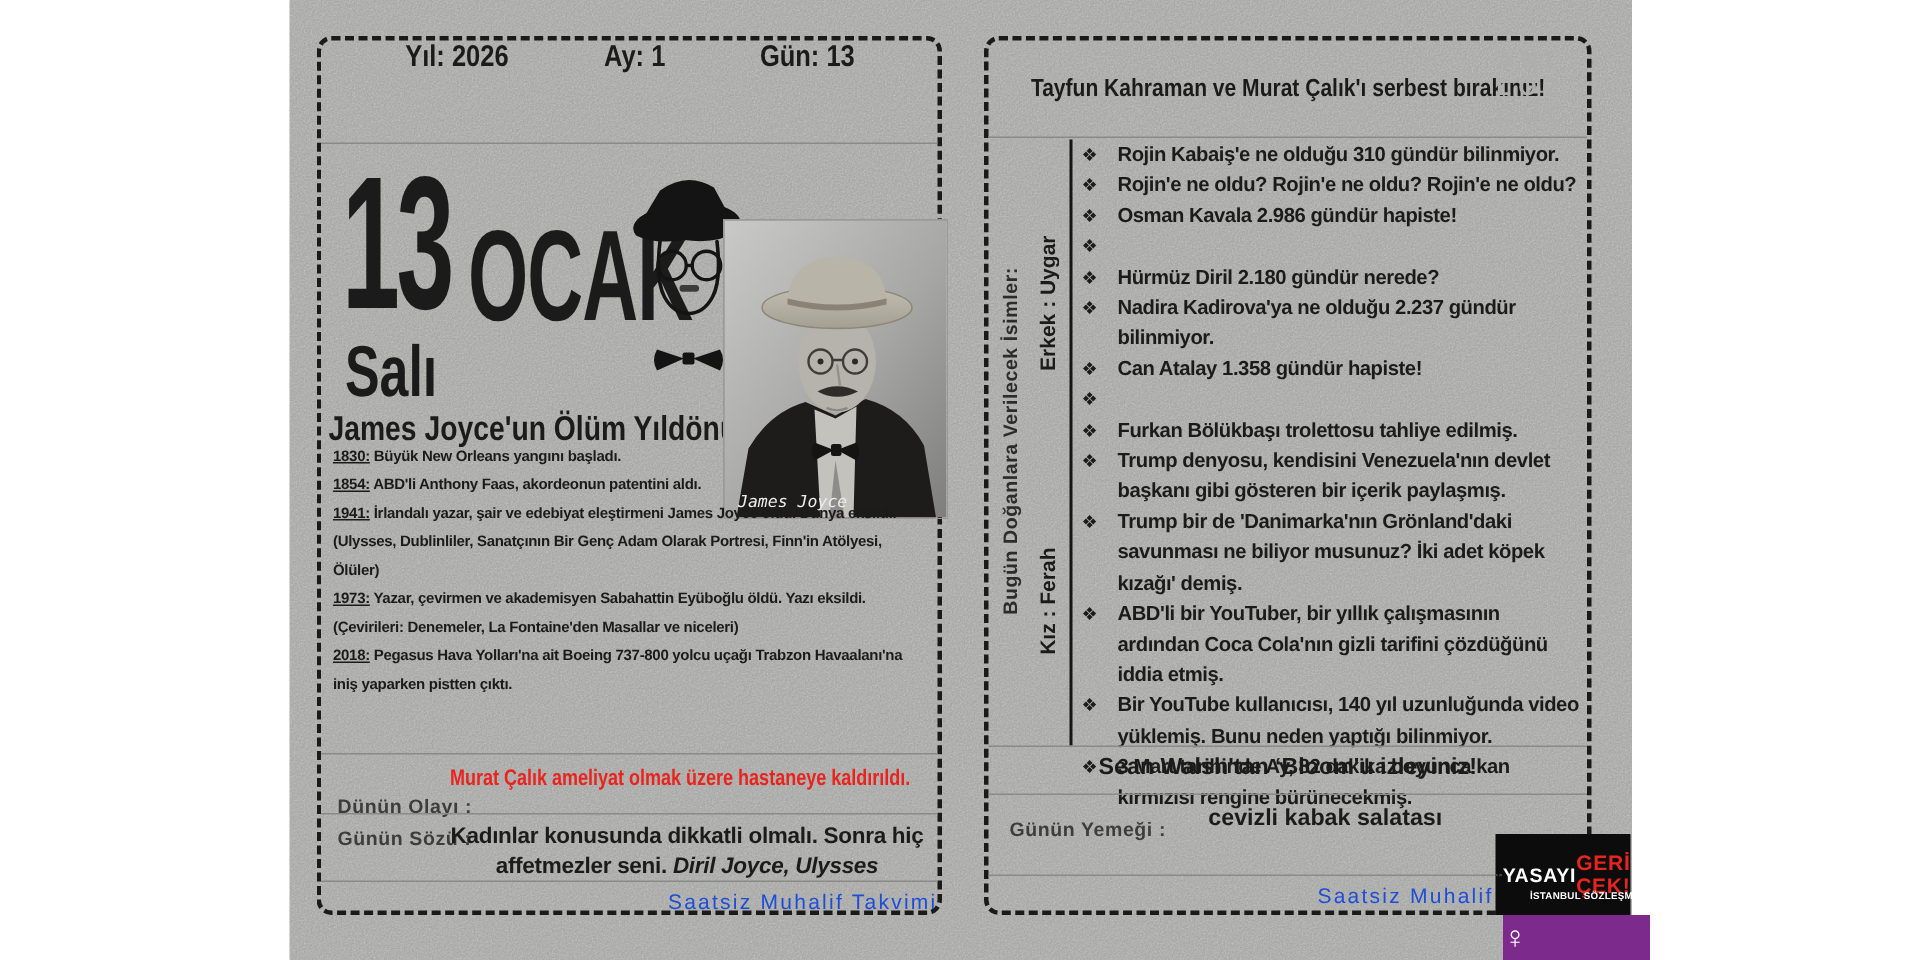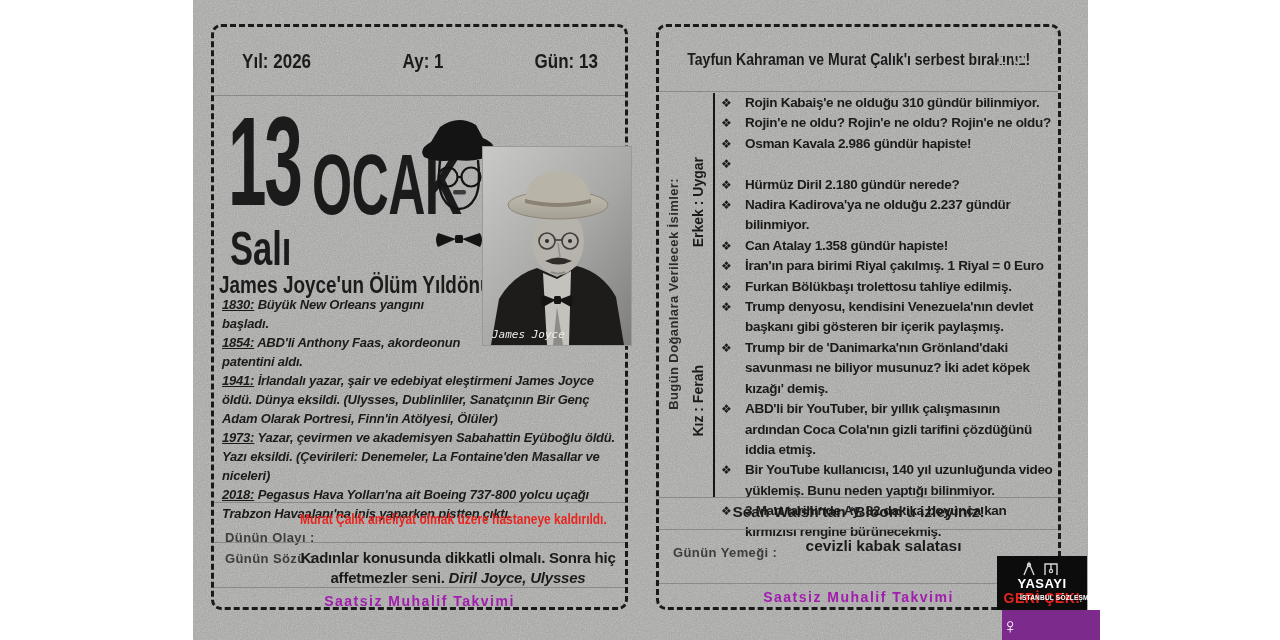--- a/index.html
+++ b/index.html
@@ -13,56 +13,56 @@
 
   .panel { position:absolute; border:3px dashed #1a1a1a; border-radius:10px; }
   #left-panel  { left:18px;  top:24px; width:417px; height:586px; }
   #right-panel { left:463px; top:24px; width:405px; height:586px; }
 
   .hline { position:absolute; left:0; right:0; height:1px; background:#8a8a88; }
   .vline { position:absolute; width:2px; background:#161616; }
 
   
   .lp-header { position:absolute; left:0; right:0; top:0; height:68px;
-    display:flex; align-items:center; justify-content:center; gap:82px;
+    display:flex; align-items:flex-start; justify-content:center; gap:54px;
     font-size:20px; font-weight:bold; }
   .cond { display:inline-block; transform:scaleX(0.85); transform-origin:center; white-space:nowrap; }
 
   .day-big { position:absolute; left:14px; top:86px; font-size:126px; font-weight:800;
     line-height:0.78; letter-spacing:-4px; transform:scaleX(0.55); transform-origin:left top; }
   .month-big { position:absolute; left:98px; top:124px; font-size:86px; font-weight:800;
     line-height:0.78; letter-spacing:-1px; transform:scaleX(0.60); transform-origin:left top; }
   .weekday { position:absolute; left:16px; top:198px; font-size:48px; font-weight:800;
     line-height:1; transform:scaleX(0.72); transform-origin:left top; }
   .anniv-title { position:absolute; left:5px; top:245px; font-size:23px; font-weight:800;
     white-space:nowrap; transform:scaleX(0.82); transform-origin:left top; }
 
   .doodle { position:absolute; left:202px; top:90px; width:86px; height:146px; }
   .photo  { position:absolute; left:269px; top:120px; width:148px; height:198px;
     box-shadow:0 0 0 1px #9a9a98; }
 
   .events { position:absolute; left:8px; right:5px; top:268px;
-    font-size:13px; font-weight:700; line-height:19px; letter-spacing:-0.2px;font-style:italic; }
+    font-size:10px; font-weight:700; line-height:19px; letter-spacing:-0.2px; }
   .event { margin:0; }
   .event.narrow { max-width:252px; }
   .ev-year { font-weight:800; text-decoration:underline; }
 
   .lp-l1 { top:68px; }  .lp-l2 { top:475px; } .lp-l3 { top:515px; } .lp-l4 { top:560px; }
 
   .sec-label { position:absolute; font-size:13px; font-weight:bold; color:#3d3d3b;
     letter-spacing:0.4px; }
   .yesterday-text { position:absolute; left:86px; top:483px; white-space:nowrap;
     font-size:15px; font-weight:800; color:#e8241f; transform:scaleX(0.80);
     transform-origin:left top; }
   .quote-block { position:absolute; left:74px; top:521px; width:340px;
     font-size:15px; font-weight:700; line-height:20px; letter-spacing:-0.2px; text-align:center; }
   .quote-attr { font-style:italic; }
 
-  .panel-footer { position:absolute; left:0; right:0; font-size:14px; font-weight:bold;
-    letter-spacing:1.5px; color:#a21caf; text-align:center; }
+  .panel-footer { position:absolute; left:0; right:0; font-size:14px; font-weight:normal;
+    letter-spacing:1.5px; color:#1d4ed8; text-align:right; }
   .lp-footer { top:566px; }
 
   
   .rp-header { position:absolute; left:0; right:0; top:0; height:64px;
     display:flex; align-items:center; justify-content:center;
     font-size:16.5px; font-weight:bold; }
   .watermark { position:absolute; right:10px; top:5px; text-align:left;
     font-size:16px; font-weight:700; letter-spacing:5px; line-height:18px; color:#aeaeac; }
   .rp-l1 { top:64px; } .rp-l2 { top:470px; } .rp-l3 { top:502px; } .rp-l4 { top:556px; }
 
@@ -83,21 +83,21 @@
 
   .watch-line { position:absolute; left:0; right:0; top:476px; text-align:center;
     font-size:15.5px; font-weight:bold; }
   .meal-label { left:14px; top:518px; }
   .meal-block { position:absolute; left:80px; right:30px; top:508px; text-align:center;
     font-size:15.5px; font-weight:bold; line-height:22px; }
   .rp-footer { top:562px; }
 
   
   .badge-black { position:absolute; left:997px; top:556px; width:90px; height:54px;
-    background:#0c0c0c; display:flex; flex-direction:column; align-items:center;
+    background:#0c0c0c; display:flex; flex-direction:row; align-items:center;
     justify-content:center; gap:0; z-index:5; }
   .badge-black .l1 { color:#ffffff; font-size:13px; font-weight:800; letter-spacing:0.5px; line-height:15px; }
   .badge-black .l2 { color:#e8241f; font-size:14px; font-weight:800; letter-spacing:0.5px; line-height:15px; }
   .badge-purple { position:absolute; left:1002px; top:610px; width:98px; height:30px;
     background:#7c2b8d; display:flex; align-items:center; justify-content:center; gap:2px; z-index:5; }
   .badge-purple .col { display:flex; flex-direction:column; align-items:flex-start;gap:39px; }
   .badge-purple .small { color:#ffffff; font-size:6.5px; font-weight:bold; letter-spacing:0.2px; line-height:7px; }
   .badge-purple .big { color:#ffffff; font-size:15px; font-weight:800; letter-spacing:0.3px; line-height:16px; }
   .female-glyph { color:#ffffff; font-size:21px; font-weight:bold; line-height:21px; }
 </style>
@@ -239,21 +239,20 @@
         <div class="news-item">
           <span class="news-bullet">❖</span>
           <span class="news-text">Nadira Kadirova'ya ne olduğu 2.237 gündür bilinmiyor.</span>
         </div>
         <div class="news-item">
           <span class="news-bullet">❖</span>
           <span class="news-text">Can Atalay 1.358 gündür hapiste!</span>
         </div>
         <div class="news-item">
           <span class="news-bullet">❖</span>
-          <span class="news-text">İran'ın para birimi Riyal çakılmış. 1 Riyal = 0 Euro</span>
         </div>
         <div class="news-item">
           <span class="news-bullet">❖</span>
           <span class="news-text">Furkan Bölükbaşı trolettosu tahliye edilmiş.</span>
         </div>
         <div class="news-item">
           <span class="news-bullet">❖</span>
           <span class="news-text">Trump denyosu, kendisini Venezuela'nın devlet başkanı gibi gösteren bir içerik paylaşmış.</span>
         </div>
         <div class="news-item">

